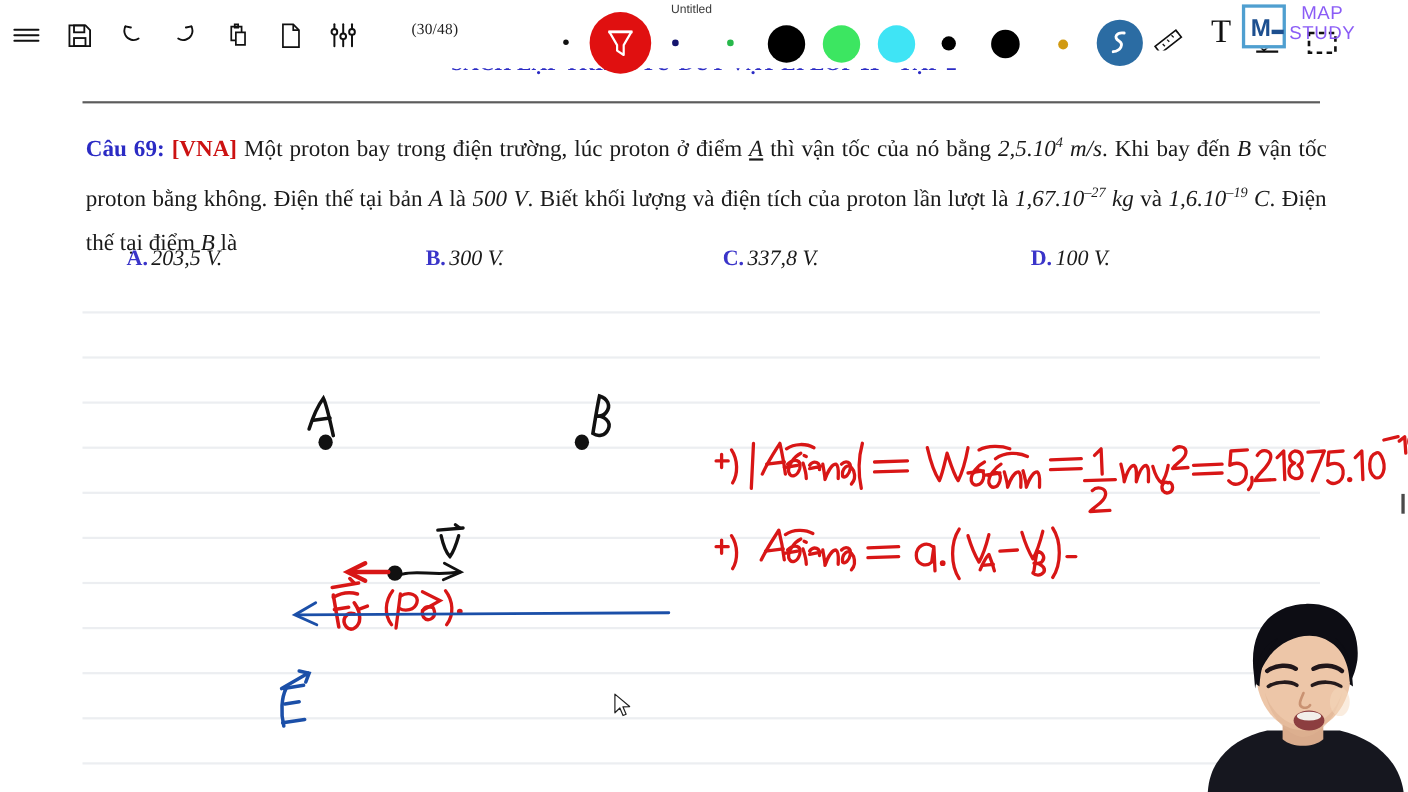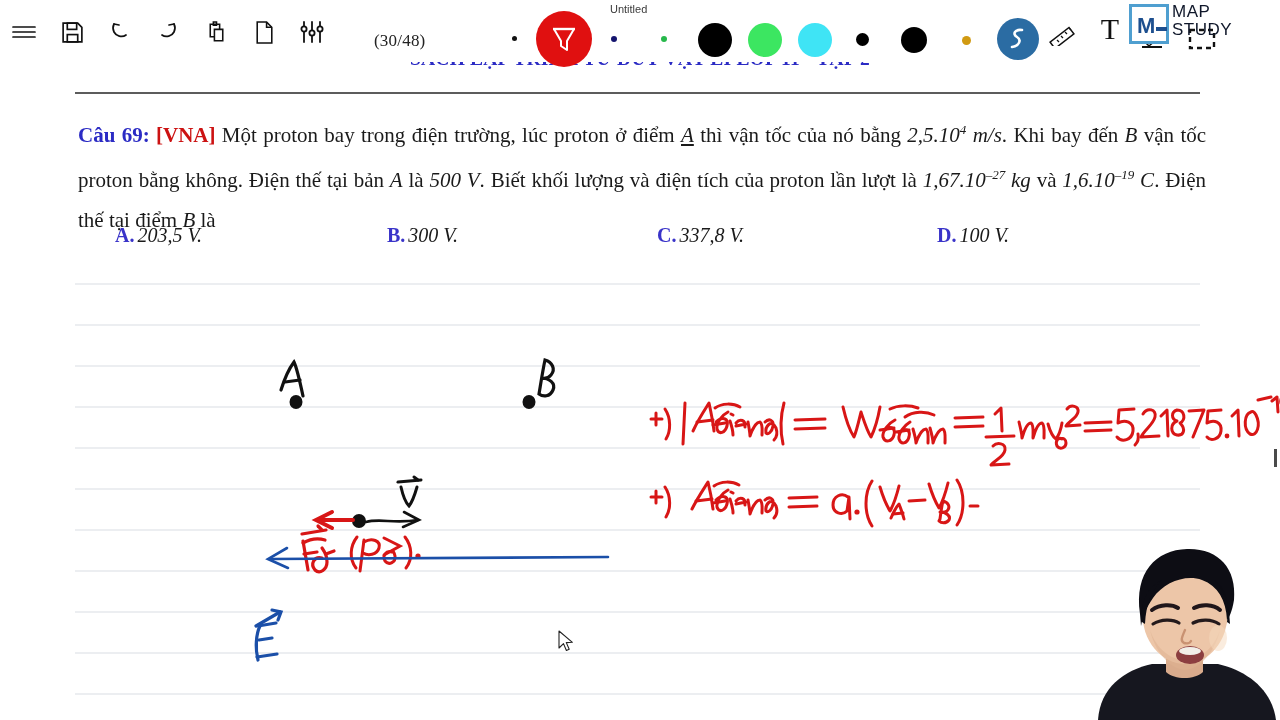--- a/index.html
+++ b/index.html
@@ -17,22 +17,22 @@
     background: #ffffff; z-index: 40;
   }
   .tb-icon {
     position: absolute; top: 18px;
     width: 28px; height: 28px;
     display: flex; align-items: center; justify-content: center;
     color: #101010;
   }
   .tb-icon svg { display: block; }
   #page-counter {
-    position: absolute; left: 374px; top: 31px;
-    font-size: 17px; color: #222; letter-spacing: .2px;
+    position: absolute; left: 374px; top: 20px;
+    font-size: 14px; color: #222; letter-spacing: .2px;
     font-family: "Liberation Serif", serif;
   }
   #doc-title {
     position: absolute; left: 610px; top: 3px;
     font-size: 11px; color: #3a3a3a;
     font-family: "Liberation Sans", sans-serif;
   }
 
   .dot { position: absolute; border-radius: 50%; }
 
@@ -61,23 +61,23 @@
     position: absolute; left: 5px; top: 6px;
     font-size: 22px; font-weight: 700; color: #1d4f8f;
     font-family: "Liberation Sans", sans-serif; letter-spacing: -1px;
   }
   #logo-dash {
     position: absolute; left: 24px; top: 20px; width: 11px; height: 4px;
     background: #1d4f8f;
   }
   #logo-text {
     position: absolute; left: 44px; top: 2px;
-    font-size: 17px; font-weight: 500; color: #0f172a;
+    font-size: 17px; font-weight: 500; color: #8b5cf6;
     font-family: "Liberation Sans", sans-serif;
-    line-height: 18px; letter-spacing: .5px;
+    line-height: 18px; letter-spacing: .5px; text-align: center;
   }
 
   
   #page {
     position: absolute; left: 0; top: 56px; width: 1280px; height: 664px;
     background: #ffffff; overflow: hidden;
   }
   .rule {
     position: absolute; left: 75px; width: 1125px; height: 2px;
     background: #eceef1;

